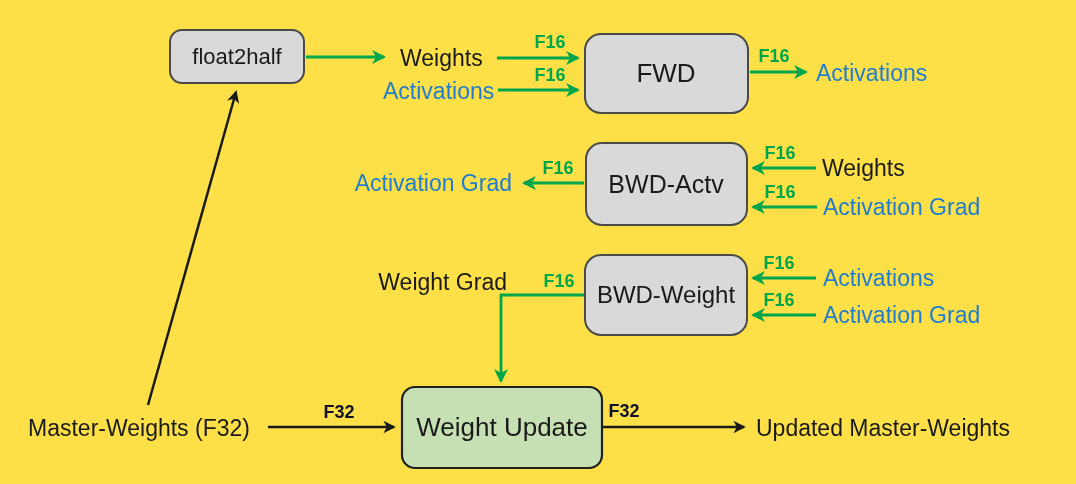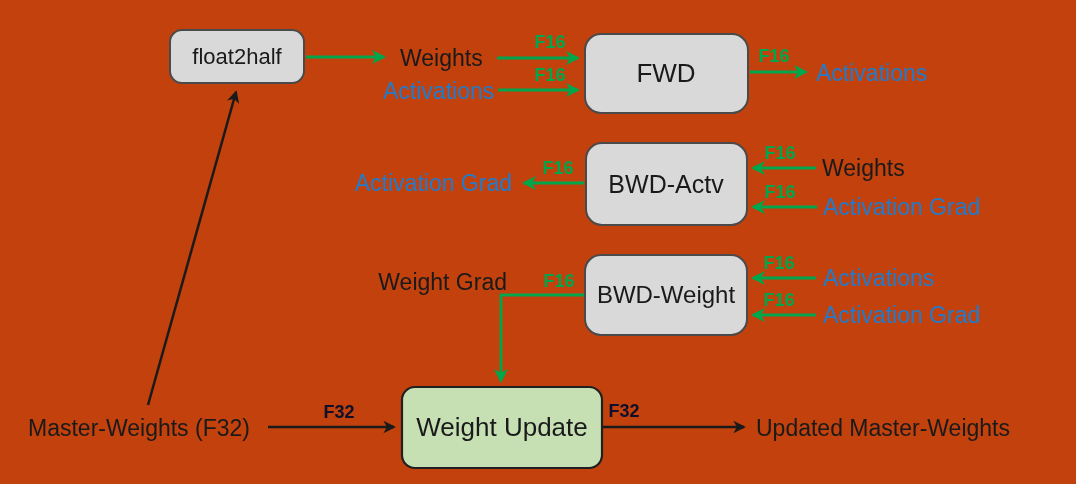--- a/index.html
+++ b/index.html
@@ -5,21 +5,21 @@
   html, body {
     margin: 0;
     padding: 0;
     background: #ffffff;
     font-family: "Liberation Sans", sans-serif;
   }
   .canvas {
     position: relative;
     width: 1076px;
     height: 484px;
-    background: #c2410c;
+    background: #fde047;
     overflow: hidden;
   }
   svg { display: block; }
   text {
     font-family: "Liberation Sans", sans-serif;
   }
   .node-label { fill: #1a1a1a; }
   .flow-black { fill: #1a1a1a; }
   .flow-blue  { fill: #1f7cce; }
   .prec-green { fill: #00a64c; font-weight: bold; }

